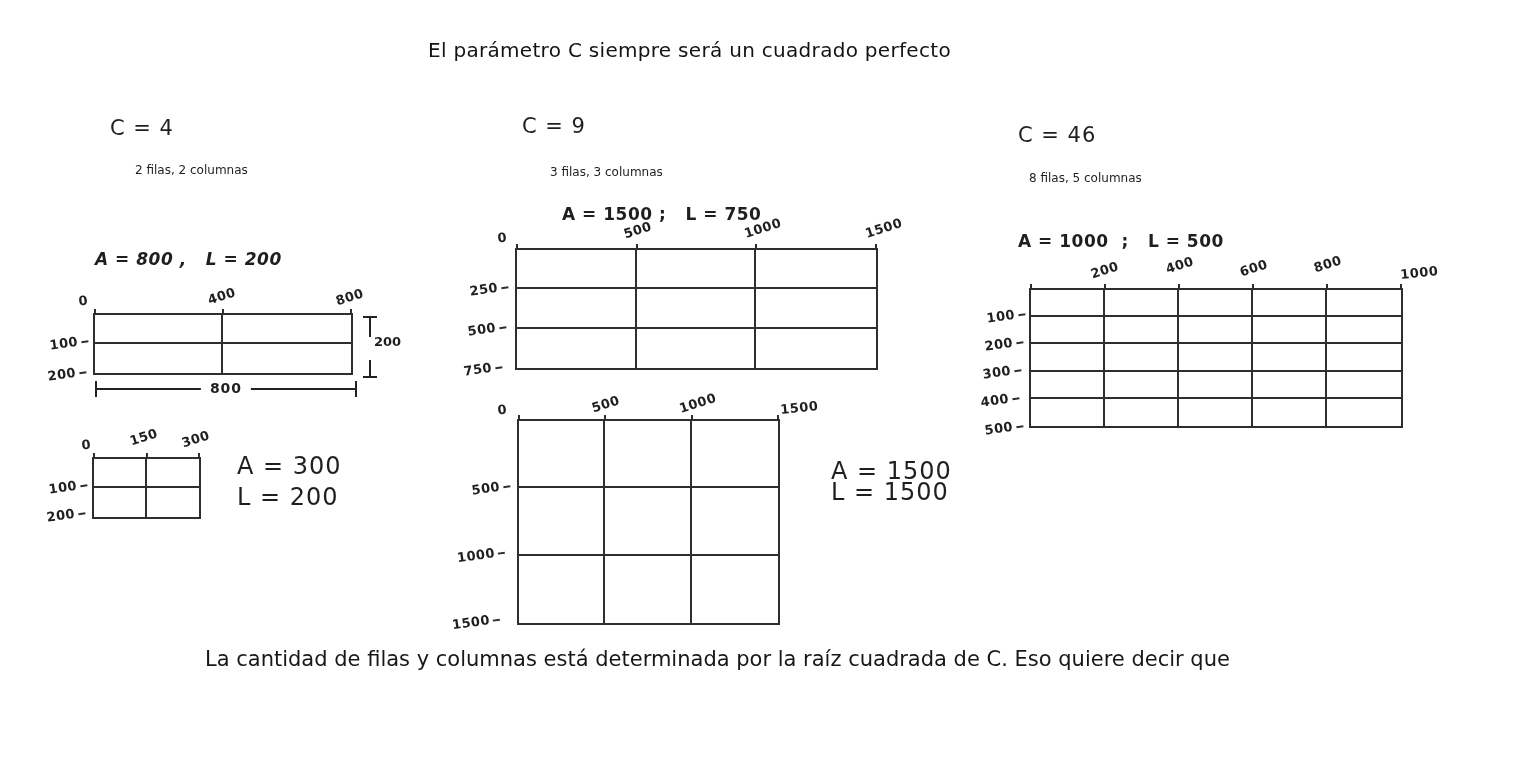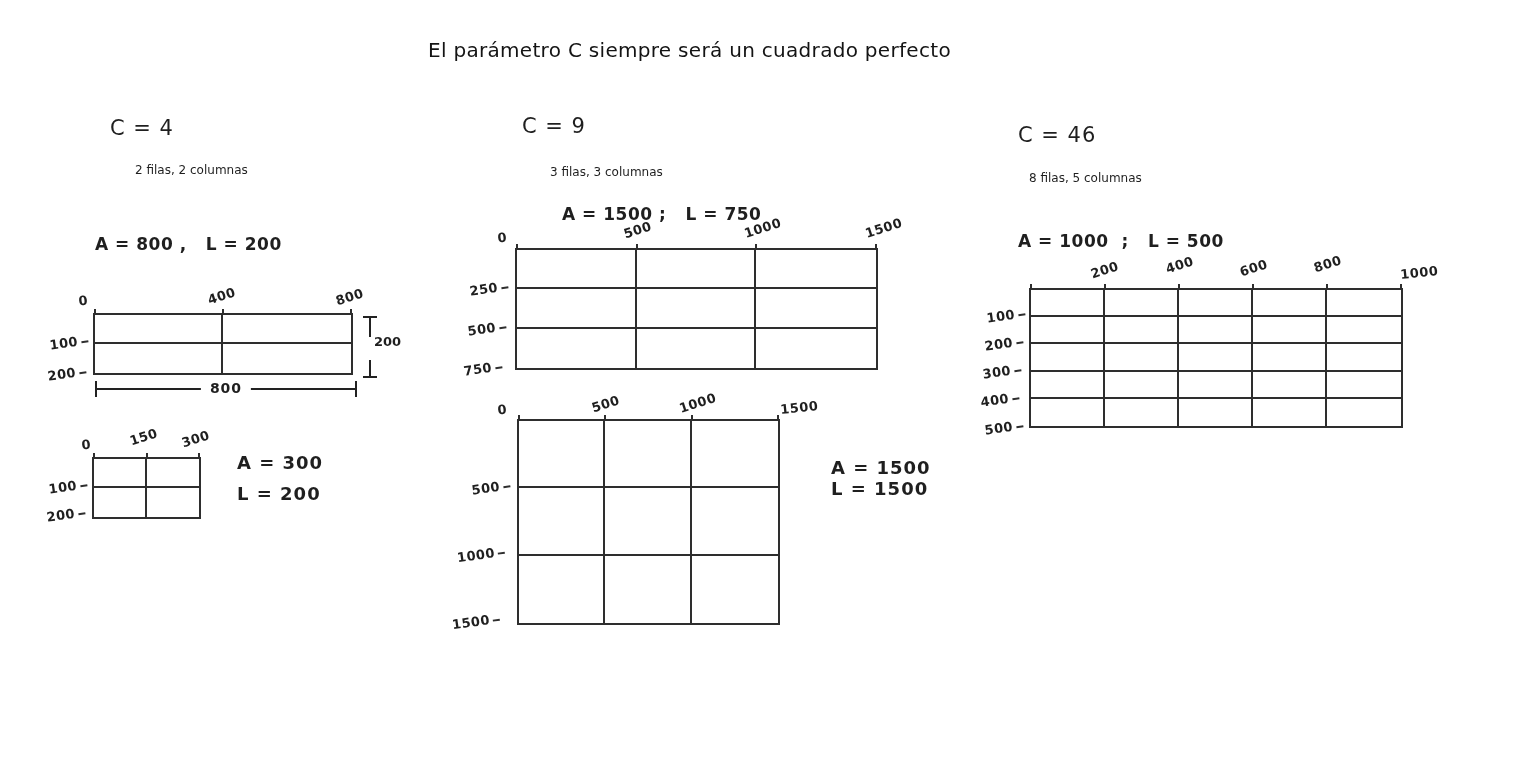--- a/index.html
+++ b/index.html
@@ -5,21 +5,21 @@
   html,body { margin:0; padding:0; background:#fff; }
   .canvas {
     position:relative; width:1532px; height:757px; background:#ffffff;
     font-family:"DejaVu Sans", sans-serif; color:#1f1f1f; overflow:hidden;
   }
   .abs { position:absolute; white-space:pre; }
   .title { font-size:20px; letter-spacing:0.3px; color:#141414;text-align:right; }
   .c-label { font-size:21px; letter-spacing:1px; }
   .dims { font-size:12px; }
   .params { font-size:17px; font-weight:700; letter-spacing:0.5px; }
-  .side-label { font-size:18px; font-weight:700; letter-spacing:1px; }
+  .side-label { font-size:24px; font-weight:400; letter-spacing:1px; }
   .footer-line { font-size:21px; color:#181818; }
 
   .grid-box { position:absolute; display:grid; border:2px solid #2e2e2e; }
   .cell { border-right:2px solid #2e2e2e; border-bottom:2px solid #2e2e2e; }
   .cell.no-r { border-right:none; }
   .cell.no-b { border-bottom:none; }
   .tick-top { position:absolute; top:-6px; width:2px; height:5px; background:#2e2e2e; }
 
   .xt {
     position:absolute; font-size:13px; font-weight:700; letter-spacing:0.5px;
@@ -55,21 +55,21 @@
 </style>
 </head>
 <body>
 
 <div class="canvas">
 
   <div class="abs title" style="left:428px; top:38px;">El parámetro C siempre será un cuadrado perfecto</div>
 
   <div class="abs c-label" style="left:110px; top:116px;">C = 4</div>
   <div class="abs dims" style="left:135px; top:163px;">2 filas, 2 columnas</div>
-  <div class="abs params" style="left:95px; top:234px;">A = 800 ,   L = 200</div>
+  <div class="abs params" style="left:95px; top:249px;font-style:italic;">A = 800 ,   L = 200</div>
 
   <div class="grid-box" style="left: 93px; top: 313px; width: 256px; height: 58px; grid-template-columns: repeat(2, 1fr); grid-template-rows: repeat(2, 1fr);">
       <div class="cell"></div>
       <div class="cell no-r"></div>
       <div class="cell no-b"></div>
       <div class="cell no-r no-b"></div>
       <div class="tick-top" style="position: absolute; left: calc(0% - 1px);"></div>
       <div class="tick-top" style="position: absolute; left: calc(50% - 1px);"></div>
       <div class="tick-top" style="position: absolute; left: calc(100% - 1px);"></div>
     </div>
@@ -195,14 +195,15 @@
   <span class="xt" style="left:1182px; top:257px;">400</span>
   <span class="xt" style="left:1256px; top:260px;">600</span>
   <span class="xt" style="left:1330px; top:256px;">800</span>
   <span class="xt up" style="left:1420px; top:265px;">1000</span>
   <span class="yt" style="left:1025px; top:308px;">100</span>
   <span class="yt" style="left:1023px; top:336px;">200</span>
   <span class="yt" style="left:1021px; top:364px;">300</span>
   <span class="yt" style="left:1019px; top:392px;">400</span>
   <span class="yt" style="left:1023px; top:420px;">500</span>
 
+  <div class="abs footer-line" style="left:205px; top:647px;">La cantidad de filas y columnas está determinada por la raíz cuadrada de C. Eso quiere decir que</div>
 
 </div>
 
 </body></html>

